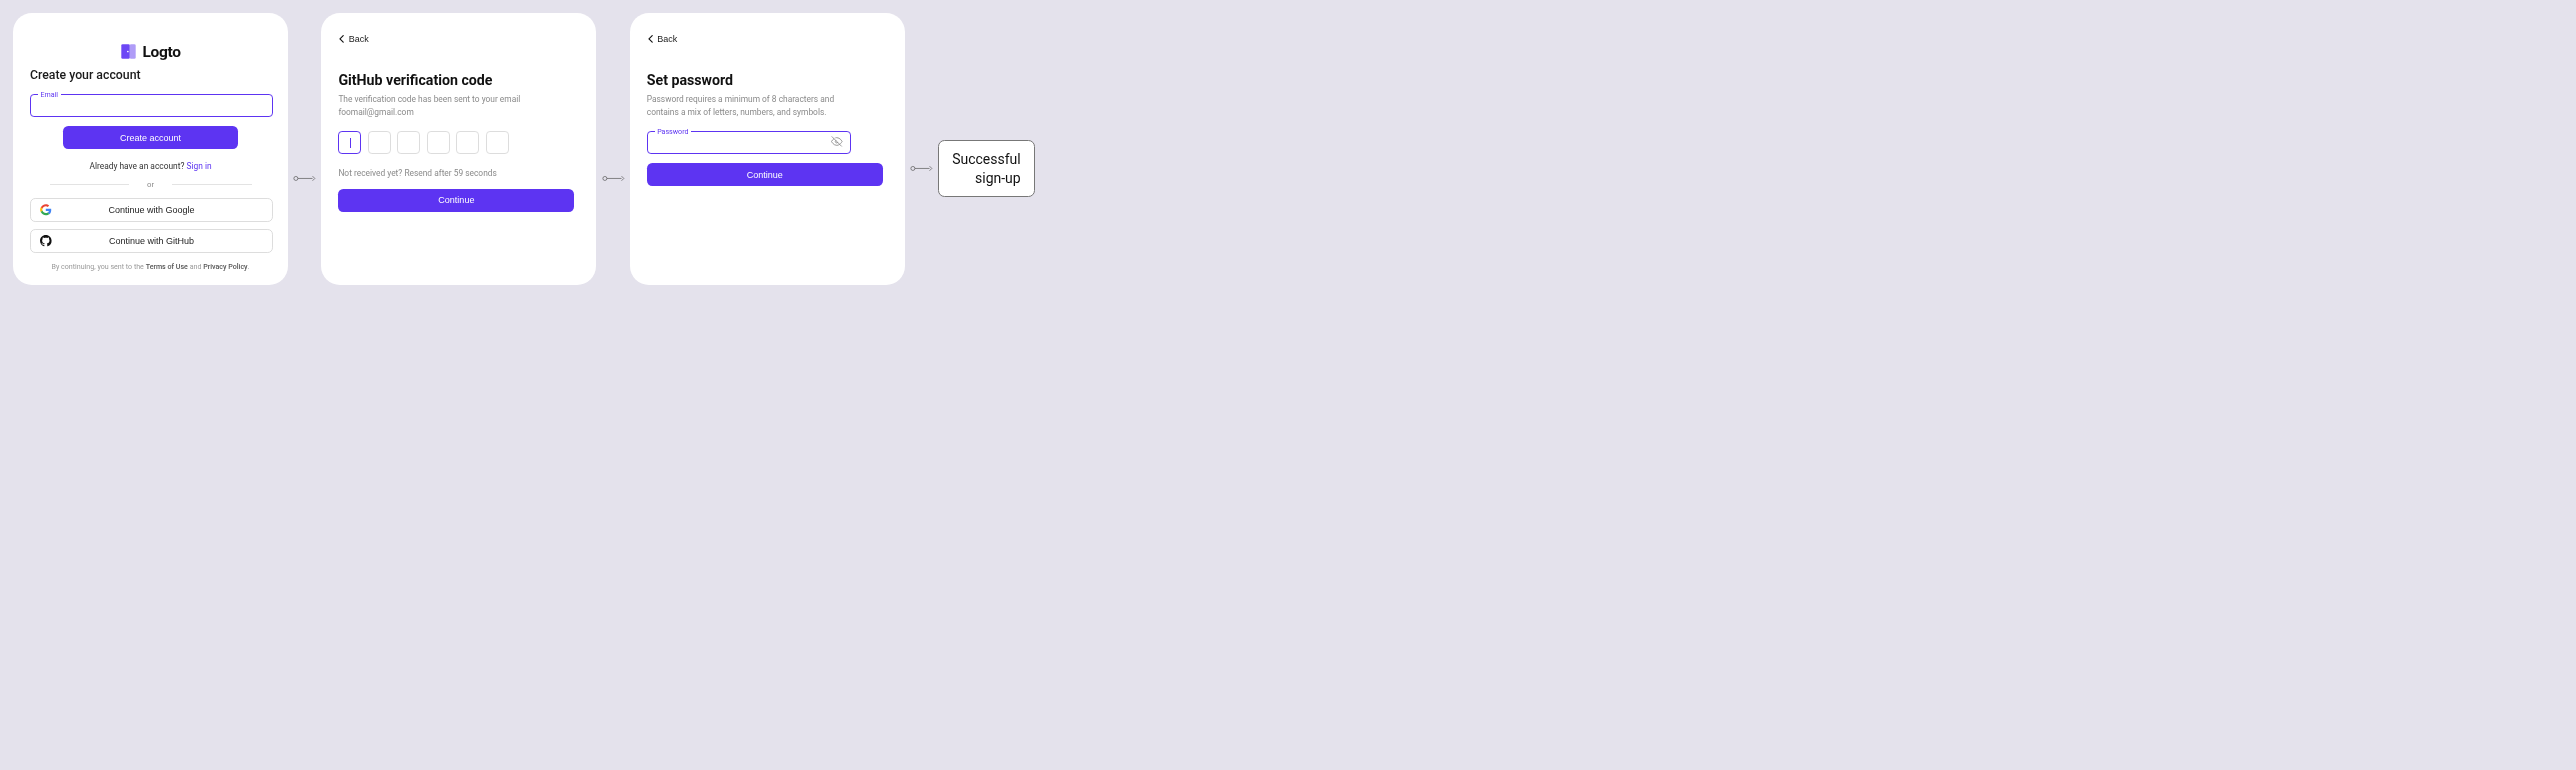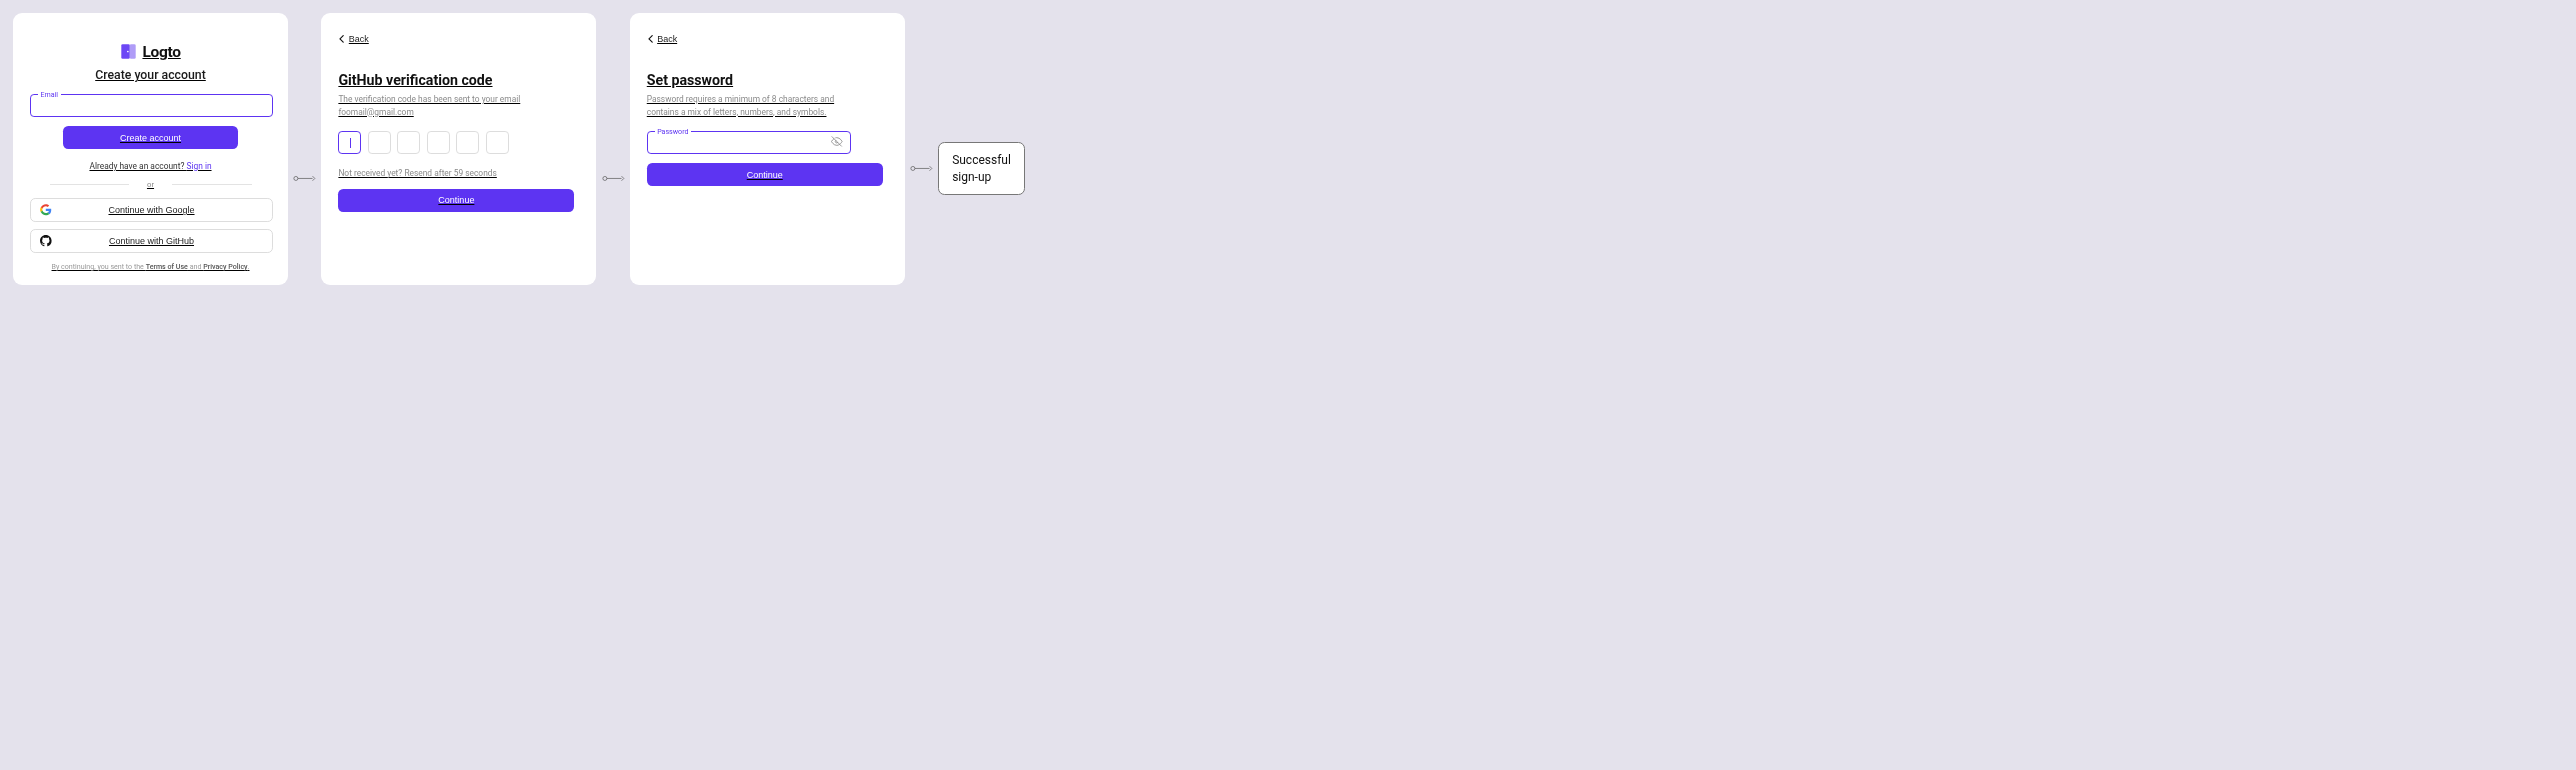--- a/index.html
+++ b/index.html
@@ -12,27 +12,26 @@
     gap: 0;
     min-width: 1009px;
   }
   .flow-row {
     display: flex;
     align-items: center;
     gap: 5.2px;
   }
   .card {
     background: #ffffff;
-    border-radius: 9px;
+    border-radius: 19px;
     width: 275px;
     height: 272px;
     padding: 15.5px 17px;
     position: relative;
     flex-shrink: 0;
-    text-decoration: underline;
   }
 
   
   .logo-row {
     display: flex;
     align-items: center;
     justify-content: center;
     gap: 5.2px;
     margin-top: 14.2px;
   }
@@ -41,21 +40,20 @@
     height: 17px;
     position: relative;
   }
   .logo-text {
     font-size: 15.5px;
     font-weight: 700;
     color: #111;
     letter-spacing: -0.3px;
   }
   .heading {
-    text-align: center;
     font-size: 12.3px;
     font-weight: 500;
     color: #1a1a1a;
     margin-top: 7.8px;
     margin-bottom: 11.6px;
   }
   .field-wrap {
     position: relative;
     margin: 0 auto 9px;
     width: 243px;
@@ -201,22 +199,22 @@
     flex-shrink: 0;
     align-self: center;
     margin-top: 58px;
   }
   .arrow.last { margin-top: 39px; }
   .final-box {
     border: 0.6px solid #777;
     border-radius: 6.5px;
     background: #fff;
     padding: 9px 13px;
-    text-align: left;
-    font-size: 12px;
+    text-align: right;
+    font-size: 14px;
     color: #111;
     line-height: 1.35;
     align-self: center;
     margin-top: 39px;
     flex-shrink: 0;
   }
 
   .c2-inner, .c3-inner { max-width: 204px; }
   .c3-inner .primary-btn { margin-top: 9px; }
 </style>

